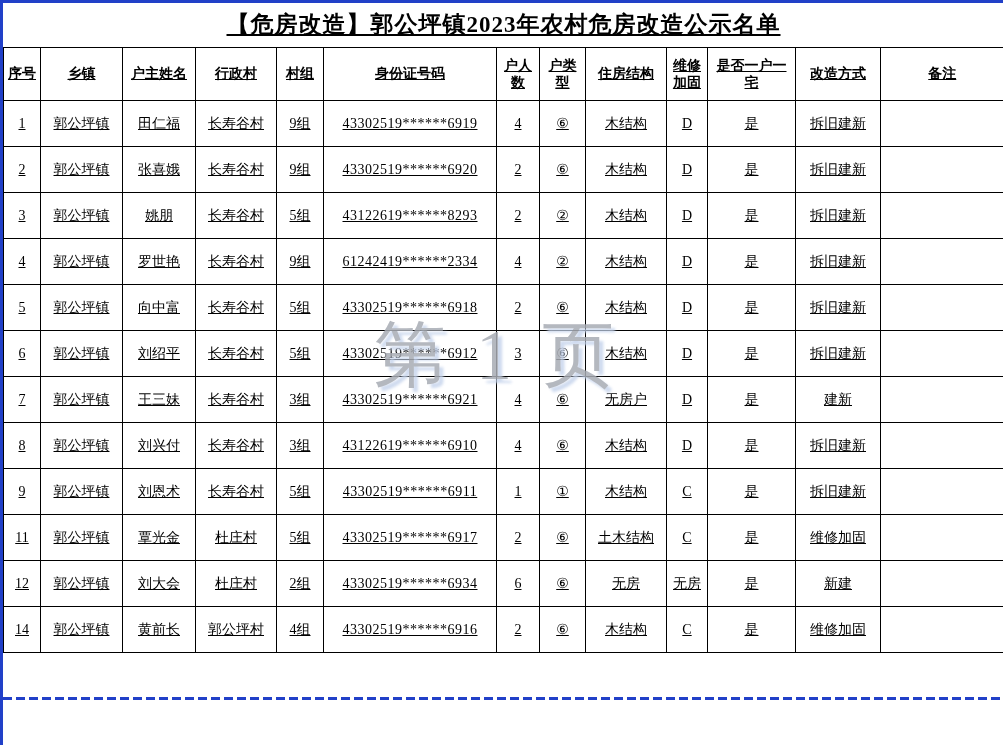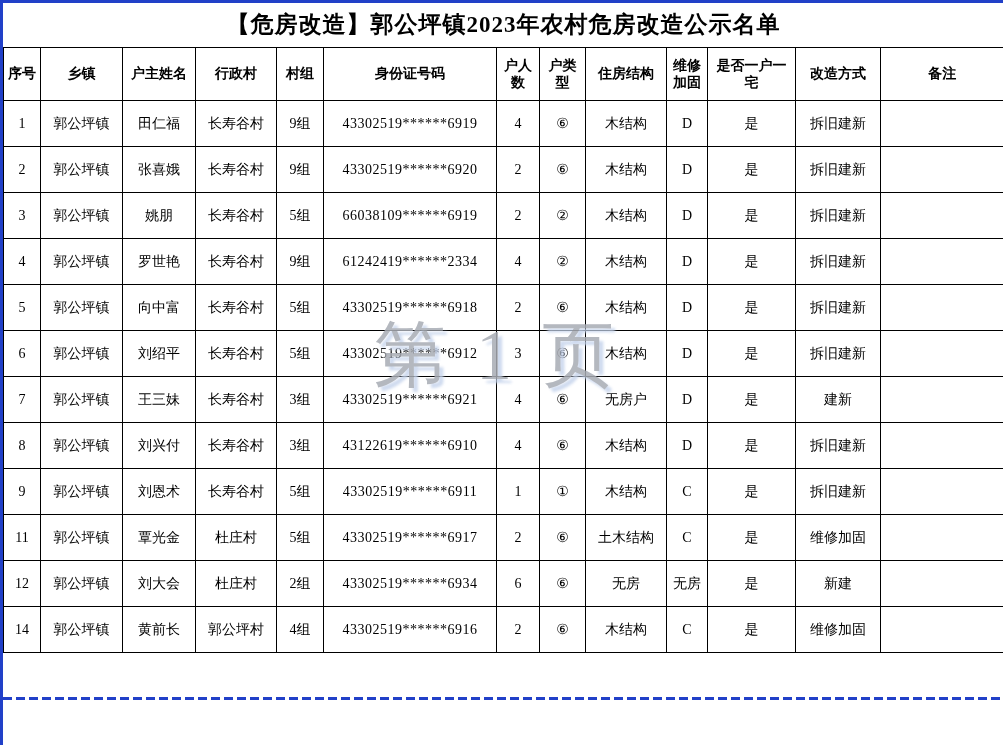--- a/index.html
+++ b/index.html
@@ -8,20 +8,21 @@
     font-family:"Liberation Serif","DejaVu Serif",serif;
     color:#000;
   }
   .sheet{
     position:relative;
     width:1003px;height:745px;
     box-sizing:border-box;
     border-top:3px solid var(--pb-blue,#2140c8);
     border-left:3px solid var(--pb-blue,#2140c8);
     background:#fff;
+    text-decoration:underline;
   }
   table.roster{
     border-collapse:collapse;
     table-layout:fixed;
     width:1000px;
   }
   table.roster th, table.roster td{
     border:1px solid #000;
     text-align:center;
     vertical-align:middle;
@@ -135,21 +136,21 @@
           <td>是</td>
           <td>拆旧建新</td>
           <td></td>
         </tr>
         <tr>
           <td>3</td>
           <td>郭公坪镇</td>
           <td>姚朋</td>
           <td>长寿谷村</td>
           <td>5组</td>
-          <td class="id-col">66038109******6919</td>
+          <td class="id-col">43122619******8293</td>
           <td>2</td>
           <td>②</td>
           <td>木结构</td>
           <td>D</td>
           <td>是</td>
           <td>拆旧建新</td>
           <td></td>
         </tr>
         <tr>
           <td>4</td>

